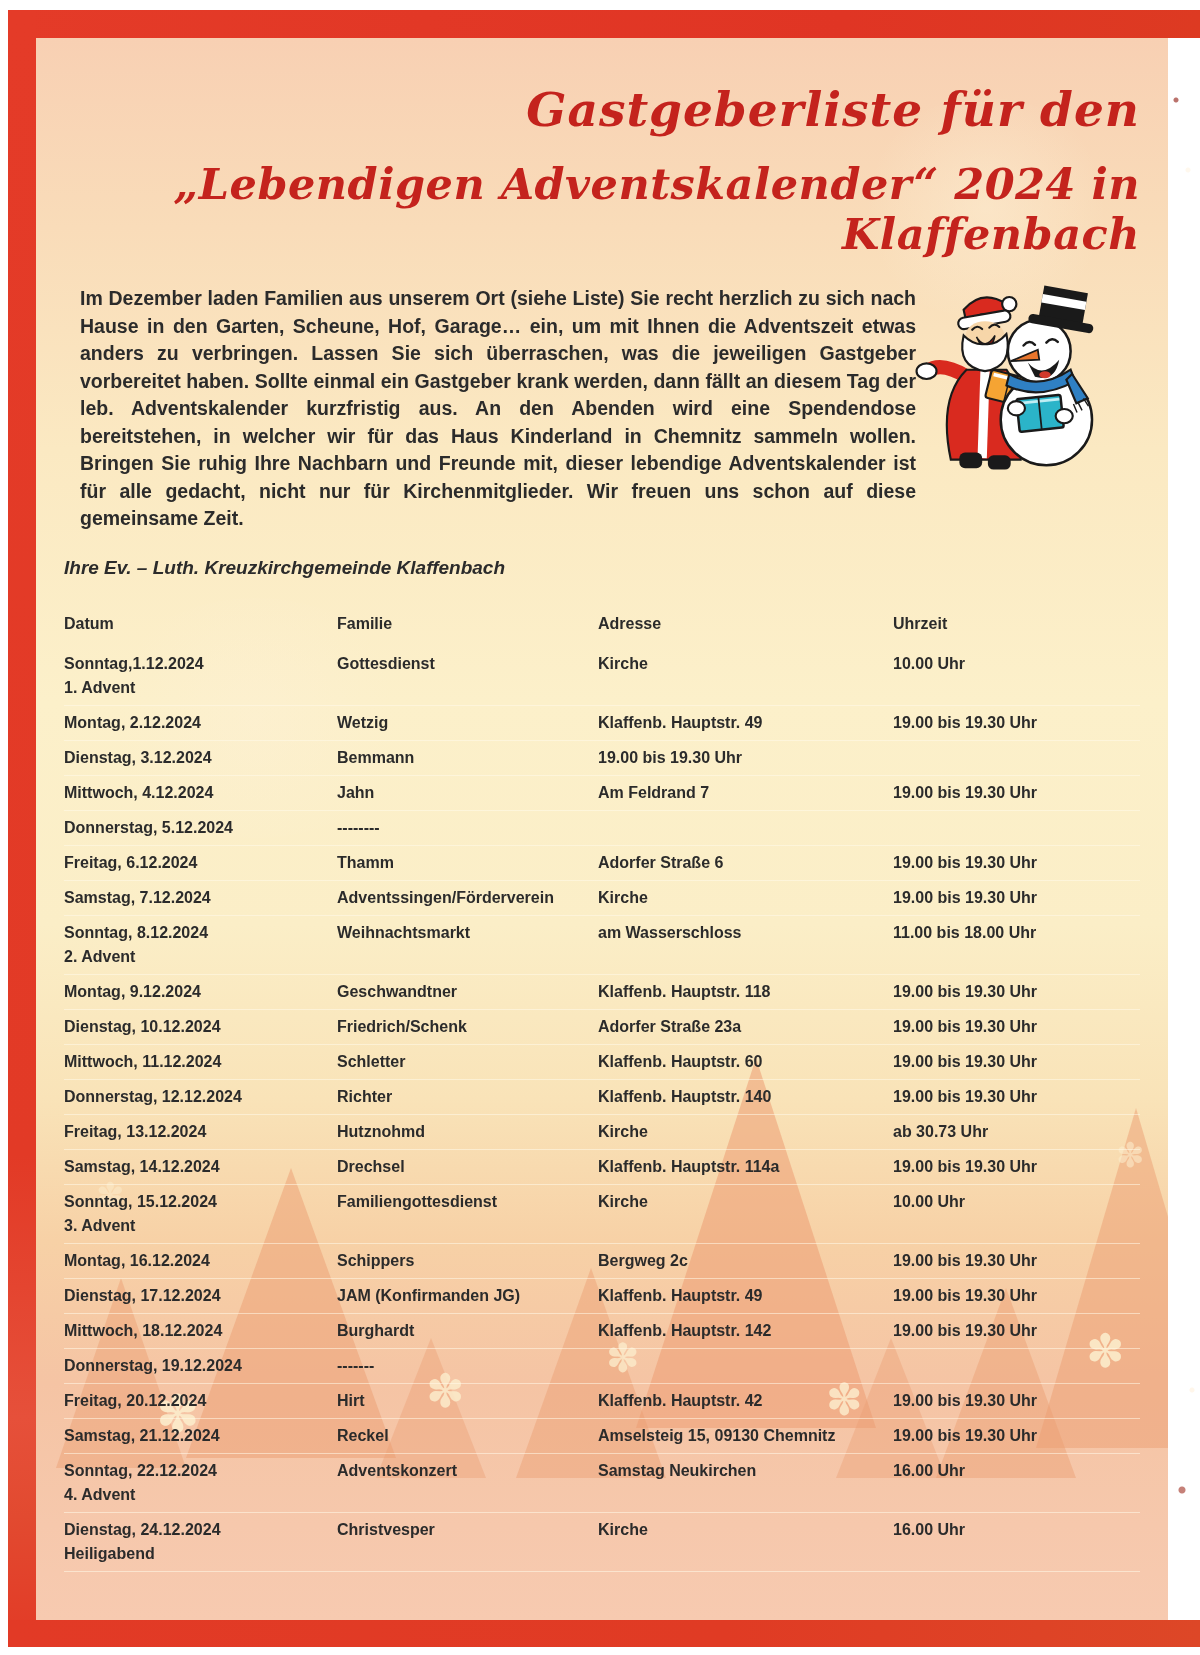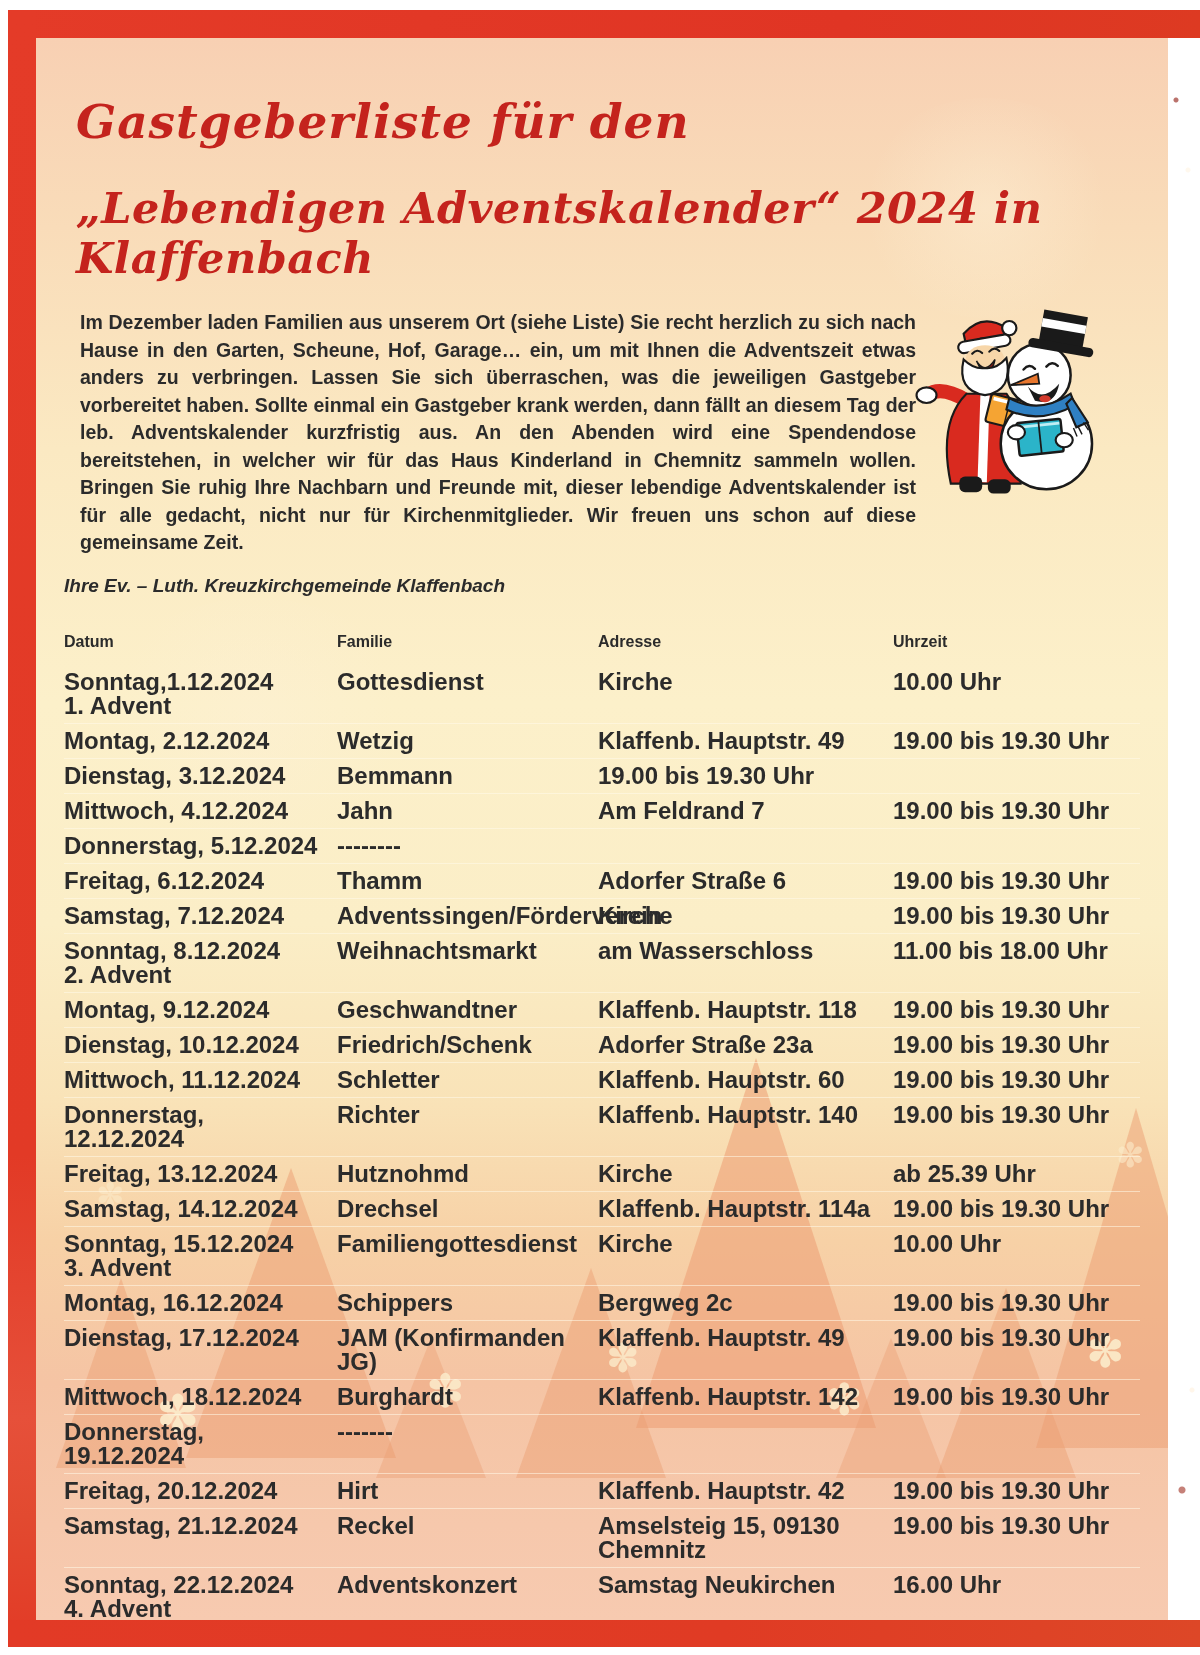--- a/index.html
+++ b/index.html
@@ -31,33 +31,33 @@
     overflow:hidden;
   }
   .inner{position:relative;z-index:5;padding:0 28px;}
   
   .tree{position:absolute;clip-path:polygon(50% 0,100% 100%,0 100%);background:#ec9d72;z-index:1;}
   .flake{position:absolute;color:#fceccb;z-index:2;line-height:1;}
   .flake::before{content:"✽";}
   .splotch{position:absolute;border-radius:50%;z-index:1;background:radial-gradient(circle,rgba(253,240,214,.8),rgba(253,240,214,0) 70%);}
   
   .title{font-family:"DejaVu Serif","Liberation Serif",serif;font-style:italic;font-weight:bold;
-    color:#c4231d;text-align:left;margin:12px;}
+    color:#c4231d;text-align:right;margin:0;}
   .title-1{padding-top:44px;font-size:47px;letter-spacing:1px;}
   .title-2{padding-top:22px;font-size:43px;letter-spacing:0.5px;}
   
   .intro-wrap{position:relative;margin-top:26px;}
   .intro{width:836px;margin:16px;font-size:19.5px;line-height:27.5px;font-weight:600;text-align:justify;}
   .illustration{position:absolute;right:28px;top:-6px;width:214px;height:200px;}
-  .signature{margin:18px 0 0 0;font-style:italic;font-weight:600;font-size:19px;}
+  .signature{margin:24px 0 0 0;font-style:italic;font-weight:600;font-size:19px;}
   
   .table{margin-top:30px;}
   .thead,.trow{display:grid;grid-template-columns:273px 261px 295px 1fr;column-gap:0;}
   .thead{font-weight:700;font-size:16px;padding:6px 0 14px 0;}
-  .trow{font-size:24px;font-weight:600;padding:5px 0;min-height:24px;line-height:24px;
+  .trow{font-size:16px;font-weight:600;padding:5px 0;min-height:24px;line-height:24px;
     border-bottom:1px solid rgba(255,250,234,.55);}
   .trow:last-child{border-bottom:none;}
   .trow .date2{display:block;}
   .trow.bold-date .dcell{font-weight:700;}
   .cell{padding-right:10px;}
 </style>
 </head>
 <body>
 
 <div class="page">
@@ -275,21 +275,21 @@
     <span class="cell">19.00 bis 19.30 Uhr</span>
   </div>
 
   <div class="trow">
     <span class="cell dcell">
       <span>Freitag, 13.12.2024</span>
       
     </span>
     <span class="cell">Hutznohmd</span>
     <span class="cell">Kirche</span>
-    <span class="cell">ab 25.39 Uhr</span>
+    <span class="cell">ab 30.73 Uhr</span>
   </div>
 
   <div class="trow">
     <span class="cell dcell">
       <span>Samstag, 14.12.2024</span>
       
     </span>
     <span class="cell">Drechsel</span>
     <span class="cell">Klaffenb. Hauptstr. 114a</span>
     <span class="cell">19.00 bis 19.30 Uhr</span>

